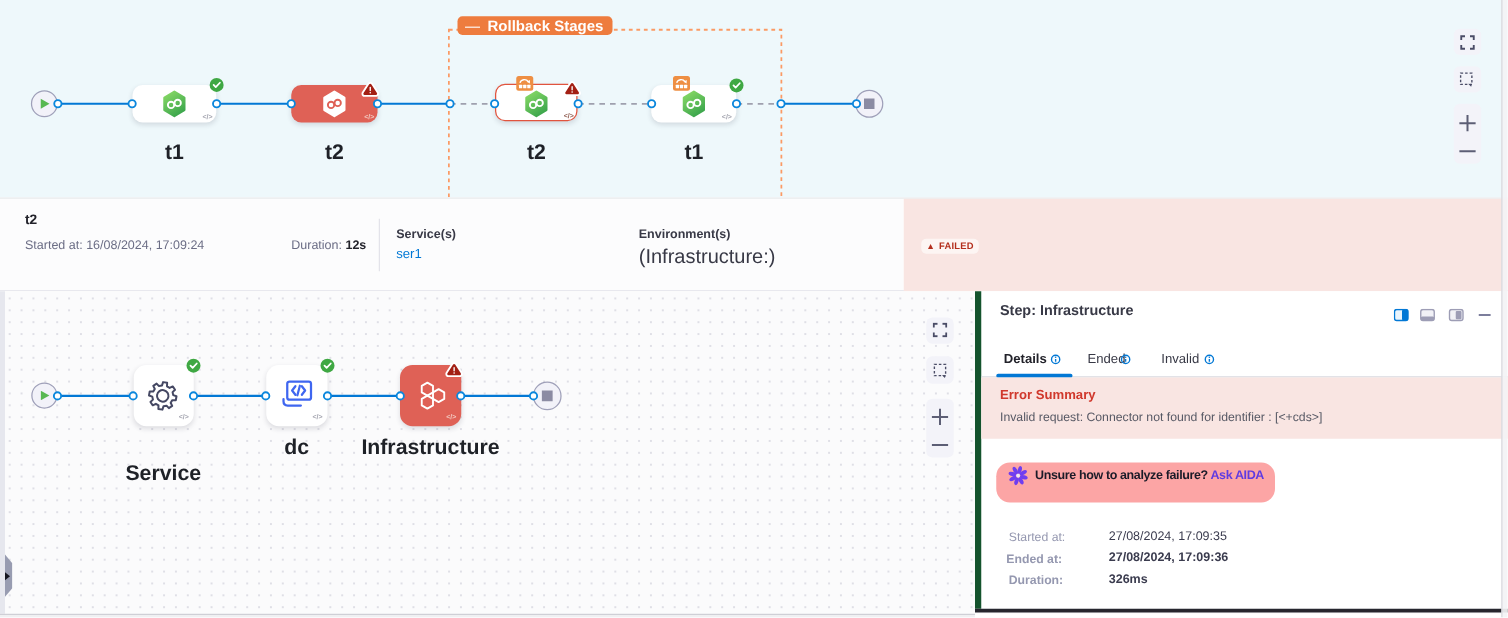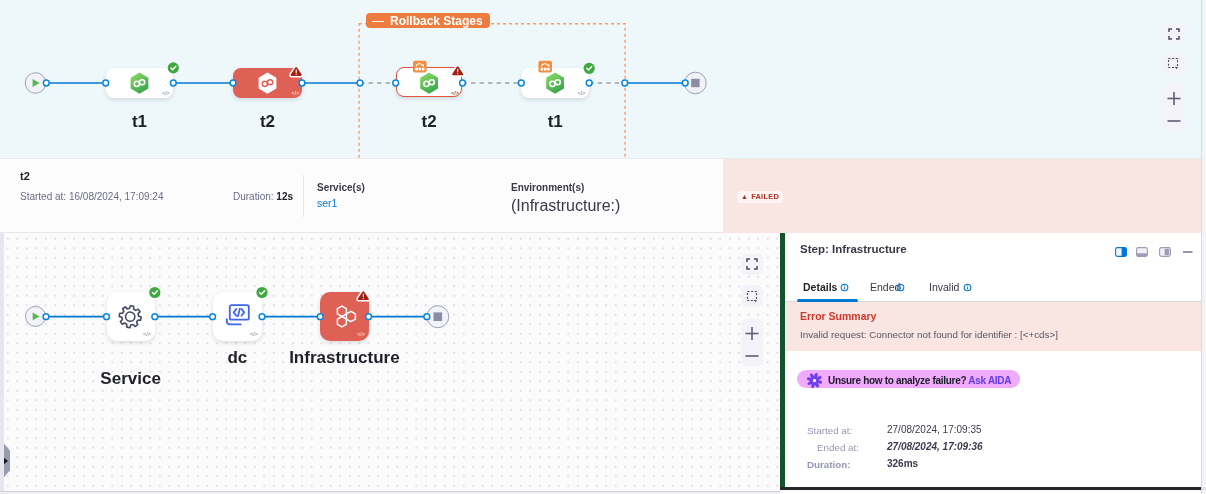--- a/index.html
+++ b/index.html
@@ -321,41 +321,41 @@
       <circle cx="4.5" cy="2.8" r="0.65" fill="#0278d5"></circle>
     </svg>
   <div class="abs" style="left:0; top:67.5px; width:426px; height:1px; background:#d9d9e0;"></div>
   <div class="abs" style="left:12px; top:66px; width:61px; height:2.6px; background:#0278d5; border-radius:2px;"></div>
 
   <div class="abs" style="left:0; top:69px; width:425px; height:49px; background:#f9e5e2;">
     <div class="abs" style="left:15px; top:8px; font-size:10.5px; font-weight:700; color:#d0382c;">Error Summary</div>
     <div class="abs" style="left:15px; top:27px; font-size:9.8px; color:#565864;">Invalid request: Connector not found for identifier : [&lt;+cds&gt;]</div>
   </div>
 
-  <div class="abs" style="left:12px; top:136.5px; width:223px; height:18px; background:#f0abfc; border-radius:11px;">
+  <div class="abs" style="left:12px; top:136.5px; width:223px; height:32px; background:#fca5a5; border-radius:11px;">
     <svg class="abs" style="left:9px; top:2.5px;" width="17" height="17" viewBox="0 0 17 17">
       <g fill="#6f3df0">
         <ellipse cx="8.5" cy="3.8" rx="1.6" ry="3.2" transform="rotate(16 8.5 8.5)"></ellipse>
         <ellipse cx="8.5" cy="3.8" rx="1.6" ry="3.2" transform="rotate(61 8.5 8.5)"></ellipse>
         <ellipse cx="8.5" cy="3.8" rx="1.6" ry="3.2" transform="rotate(106 8.5 8.5)"></ellipse>
         <ellipse cx="8.5" cy="3.8" rx="1.6" ry="3.2" transform="rotate(151 8.5 8.5)"></ellipse>
         <ellipse cx="8.5" cy="3.8" rx="1.6" ry="3.2" transform="rotate(196 8.5 8.5)"></ellipse>
         <ellipse cx="8.5" cy="3.8" rx="1.6" ry="3.2" transform="rotate(241 8.5 8.5)"></ellipse>
         <ellipse cx="8.5" cy="3.8" rx="1.6" ry="3.2" transform="rotate(286 8.5 8.5)"></ellipse>
         <ellipse cx="8.5" cy="3.8" rx="1.6" ry="3.2" transform="rotate(331 8.5 8.5)"></ellipse>
       </g>
       <circle cx="8.5" cy="8.5" r="1.5" fill="#ebe6fa"></circle>
     </svg>
     <div class="abs" style="left:31px; top:5px; font-size:10px; font-weight:700; color:#1b1b28; letter-spacing:-0.3px; white-space:nowrap;">Unsure how to analyze failure? <span style="color:#5f3be1;">Ask AIDA</span></div>
   </div>
 
   <div class="abs" style="left:22px; top:192px; font-size:9.8px; font-weight:400; color:#9598b0;">Started at:</div>
   <div class="abs" style="left:102px; top:191px; font-size:10px; font-weight:400; color:#3a3b4e;">27/08/2024, 17:09:35</div>
-  <div class="abs" style="left:32px; top:209px; font-size:9.8px; font-weight:400; color:#9598b0;">Ended at:</div>
-  <div class="abs" style="left:102px; top:208px; font-size:10px; font-weight:700; color:#3a3b4e;font-style:italic;">27/08/2024, 17:09:36</div>
+  <div class="abs" style="left:20px; top:209px; font-size:9.8px; font-weight:700; color:#9598b0;">Ended at:</div>
+  <div class="abs" style="left:102px; top:208px; font-size:10px; font-weight:700; color:#3a3b4e;">27/08/2024, 17:09:36</div>
   <div class="abs" style="left:22px; top:226px; font-size:9.8px; font-weight:700; color:#9598b0;">Duration:</div>
   <div class="abs" style="left:102px; top:225px; font-size:10px; font-weight:700; color:#3a3b4e;">326ms</div>
 </div>
 
 <div class="abs" style="left:0; top:491px; width:780px; height:1px; background:#cfcfd6;"></div>
 <div class="abs" style="left:0; top:492px; width:780px; height:2px; background:#f0f0f2;"></div>
 <div class="abs" style="left:780px; top:487px; width:426px; height:2.5px; background:#26262e;"></div>
 <div class="abs" id="scrollStrip"></div>
 
 </body></html>

